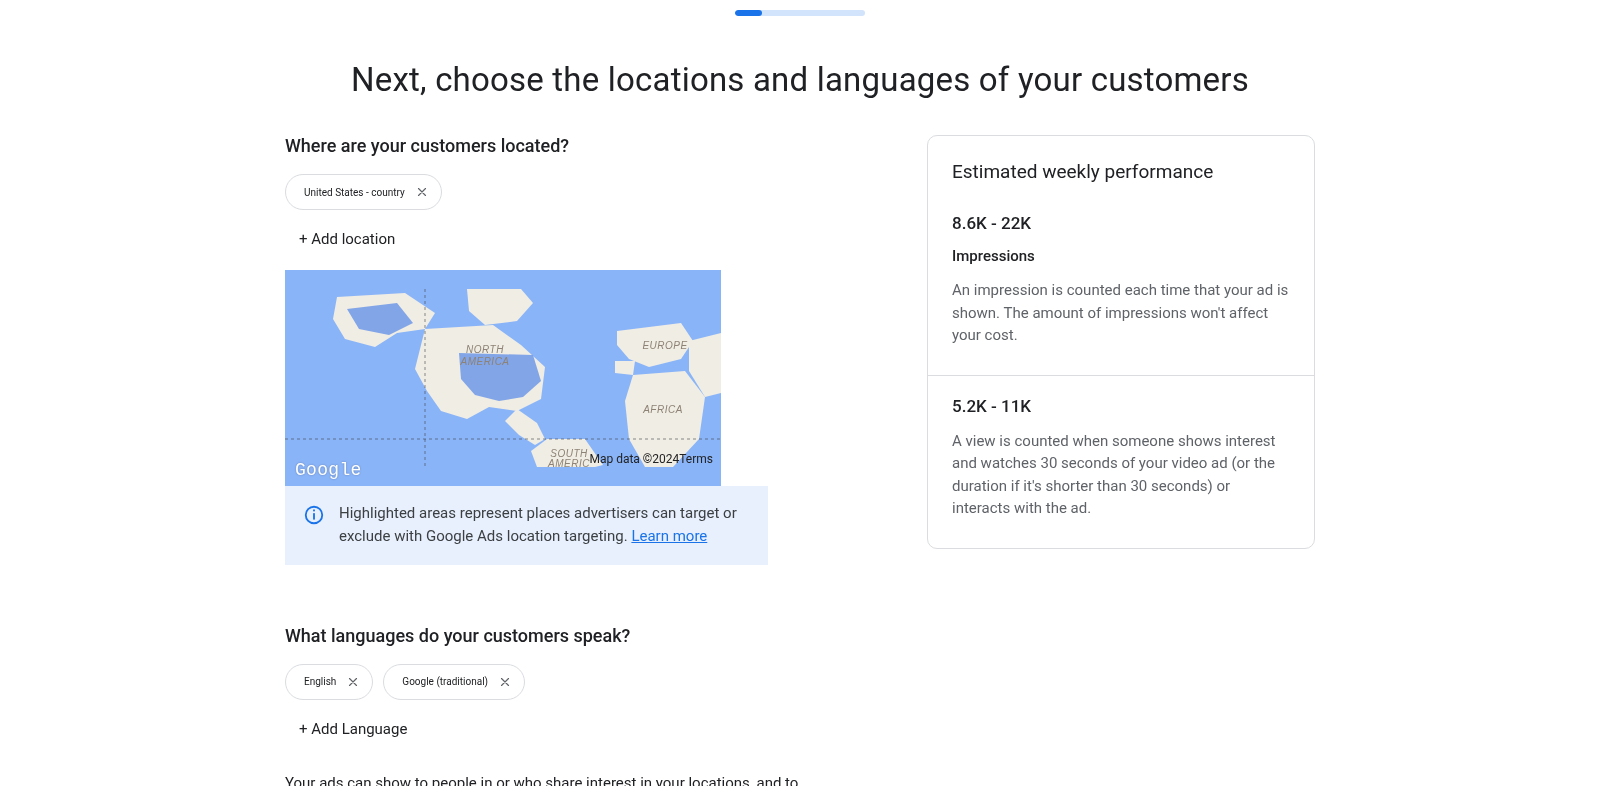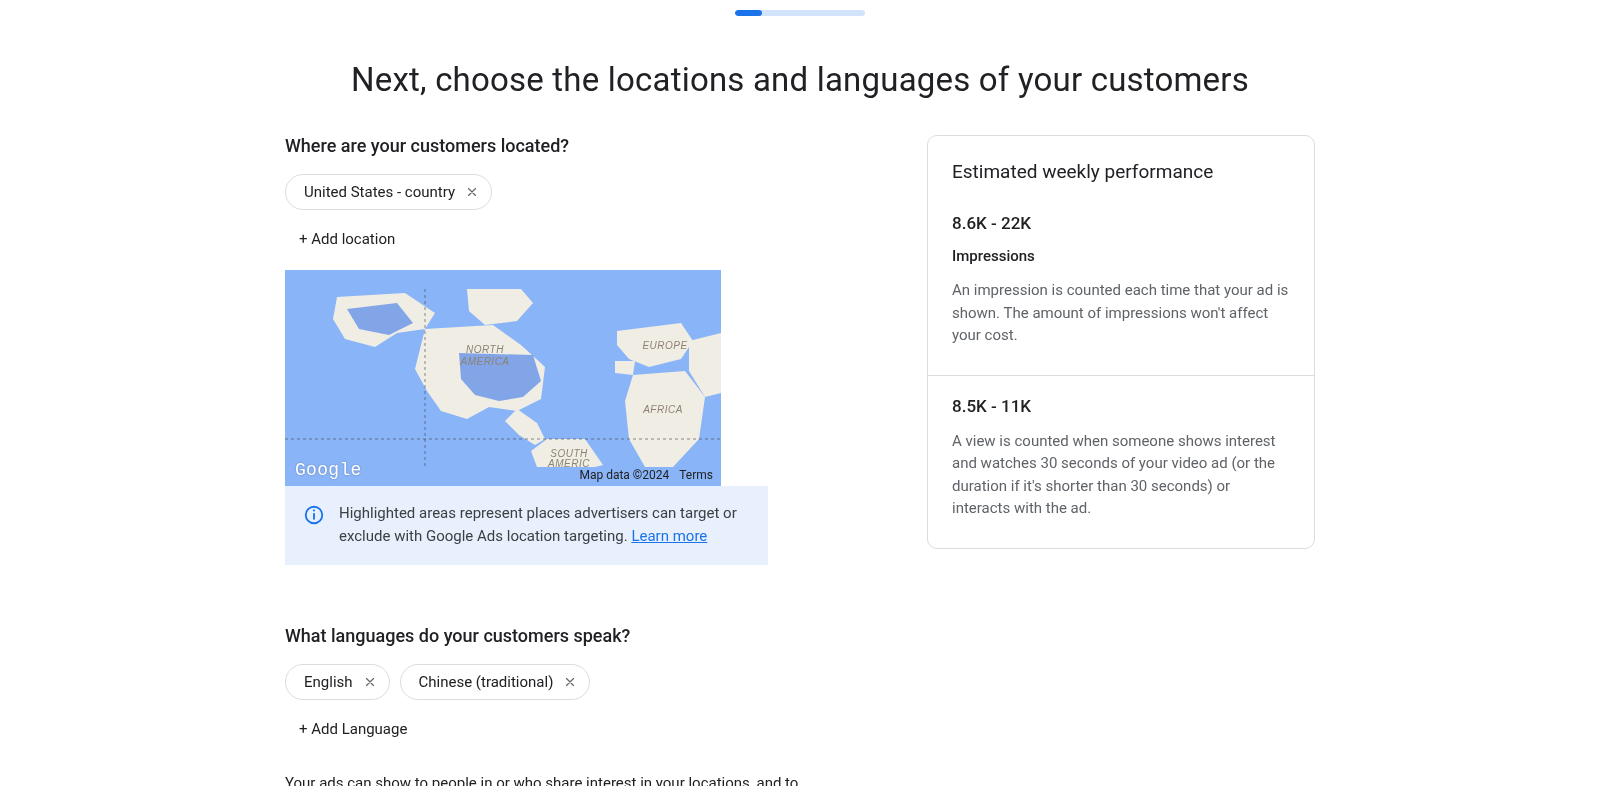--- a/index.html
+++ b/index.html
@@ -34,21 +34,21 @@
   }
   .left{width:536px;}
   .right{width:388px;}
   .section-q{
     font-weight:500;font-size:18px;margin:0 0 18px;
   }
   .chips{display:flex;flex-wrap:wrap;gap:10px;margin-bottom:10px;}
   .chip{
     display:inline-flex;align-items:center;gap:8px;
     border:1px solid var(--border);border-radius:999px;
-    padding:8px 10px 8px 18px;font-size:15px;color:var(--text);
+    padding:8px 10px 8px 18px;font-size:10px;color:var(--text);
     cursor:pointer;user-select:none;background:#fff;
   }
   .chip .x{
     width:18px;height:18px;display:inline-flex;align-items:center;justify-content:center;
     color:#5f6368;
   }
   .chip .x svg{width:14px;height:14px;}
   .add-link{
     display:inline-block;font-size:15px;color:var(--text);
     padding:10px 10px 10px 14px;cursor:pointer;
@@ -60,22 +60,22 @@
   }
   .map svg{width:100%;height:100%;display:block;}
   .map-attrib{
     position:absolute;left:10px;bottom:6px;color:#fff;font-size:18px;
     font-family:Liberation Mono, monospace;font-weight:500;
     text-shadow:0 0 2px rgba(0,0,0,.3);
     display:flex;align-items:center;gap:2px;
   }
   .map-attrib .g{letter-spacing:.3px;}
   .map-bottomright{
-    position:absolute;right:8px;bottom:4px;font-size:12px;color:#222;
-    display:flex;gap:10px;align-items:baseline;
+    position:absolute;right:8px;bottom:20px;font-size:12px;color:#222;
+    display:flex;align-items:baseline;
   }
   .map-bottomright span{white-space:nowrap;}
   
   .infobar{
     display:flex;gap:14px;align-items:flex-start;
     background:var(--blue-bg);padding:16px 18px;width:483px;
   }
   .infobar svg{flex:0 0 22px;width:22px;height:22px;margin-top:2px;}
   .infobar-text{font-size:15px;color:#3c4043;line-height:1.55;}
   .link{color:var(--accent);text-decoration:underline;cursor:pointer;}
@@ -193,21 +193,21 @@
       <div class="chips" id="lang-chips">
           <span class="chip">
             <span>English</span>
             <span class="x">
               <svg viewBox="0 0 24 24">
                 <path d="M6 6 L18 18 M18 6 L6 18" stroke="#5f6368" stroke-width="2" stroke-linecap="round"></path>
               </svg>
             </span>
           </span>
           <span class="chip">
-            <span>Chinese (traditional)</span>
+            <span>Google (traditional)</span>
             <span class="x">
               <svg viewBox="0 0 24 24">
                 <path d="M6 6 L18 18 M18 6 L6 18" stroke="#5f6368" stroke-width="2" stroke-linecap="round"></path>
               </svg>
             </span>
           </span>
         </div>
       <span class="add-link">+ Add Language</span>
 
       <p class="helper">
@@ -219,19 +219,19 @@
   <div class="right">
     <div class="card">
       <div class="card-head">Estimated weekly performance</div>
       <div id="metrics">
           <div class="metric">
             <div class="value">8.6K - 22K</div>
             <div class="label">Impressions</div>
             <div class="desc">An impression is counted each time that your ad is shown. The amount of impressions won't affect your cost.</div>
           </div>
           <div class="metric">
-            <div class="value">8.5K - 11K</div>
+            <div class="value">5.2K - 11K</div>
             <div class="desc">A view is counted when someone shows interest and watches 30 seconds of your video ad (or the duration if it's shorter than 30 seconds) or interacts with the ad.</div>
           </div>
         </div>
     </div>
   </div>
 </div>
 
 </body></html>

